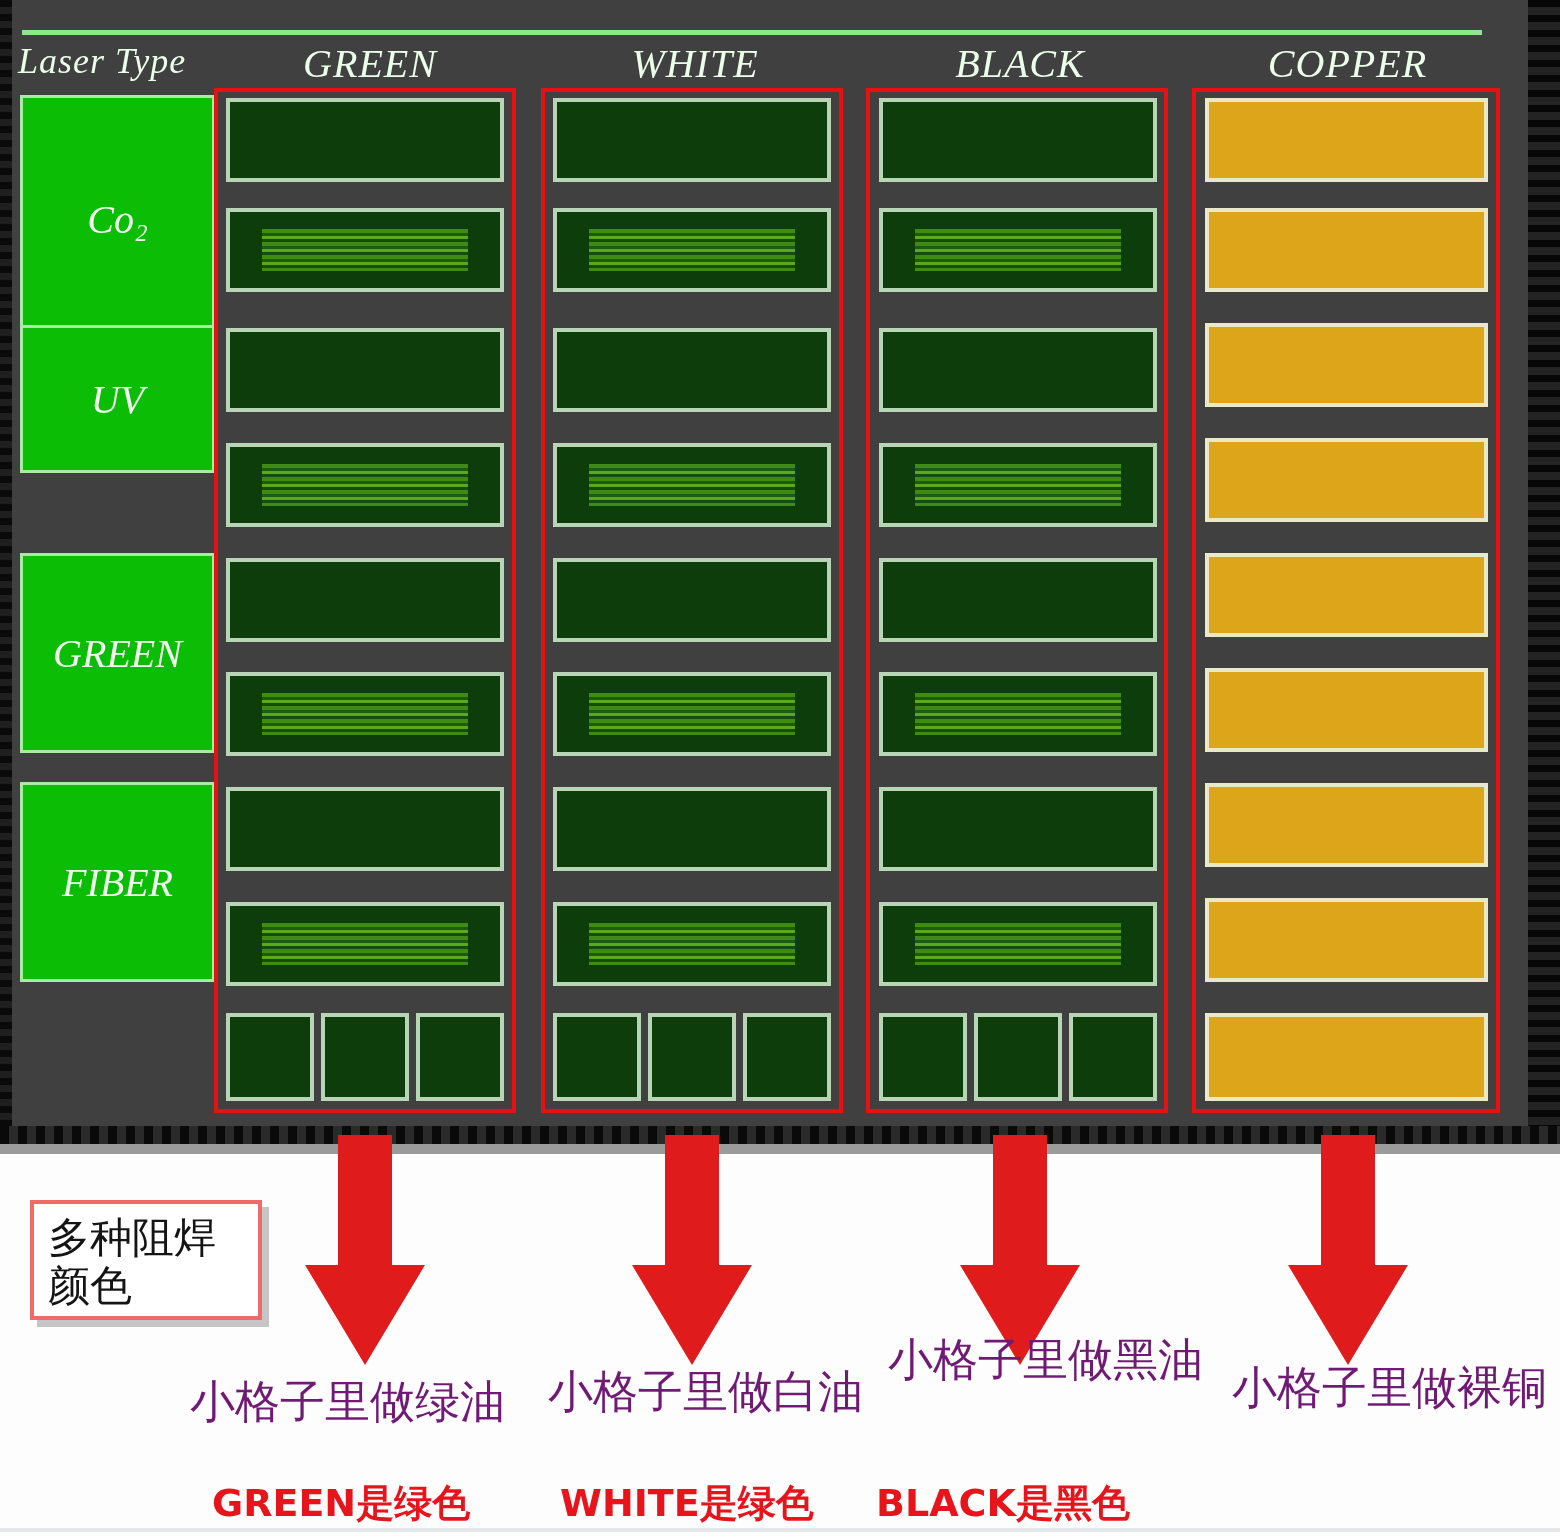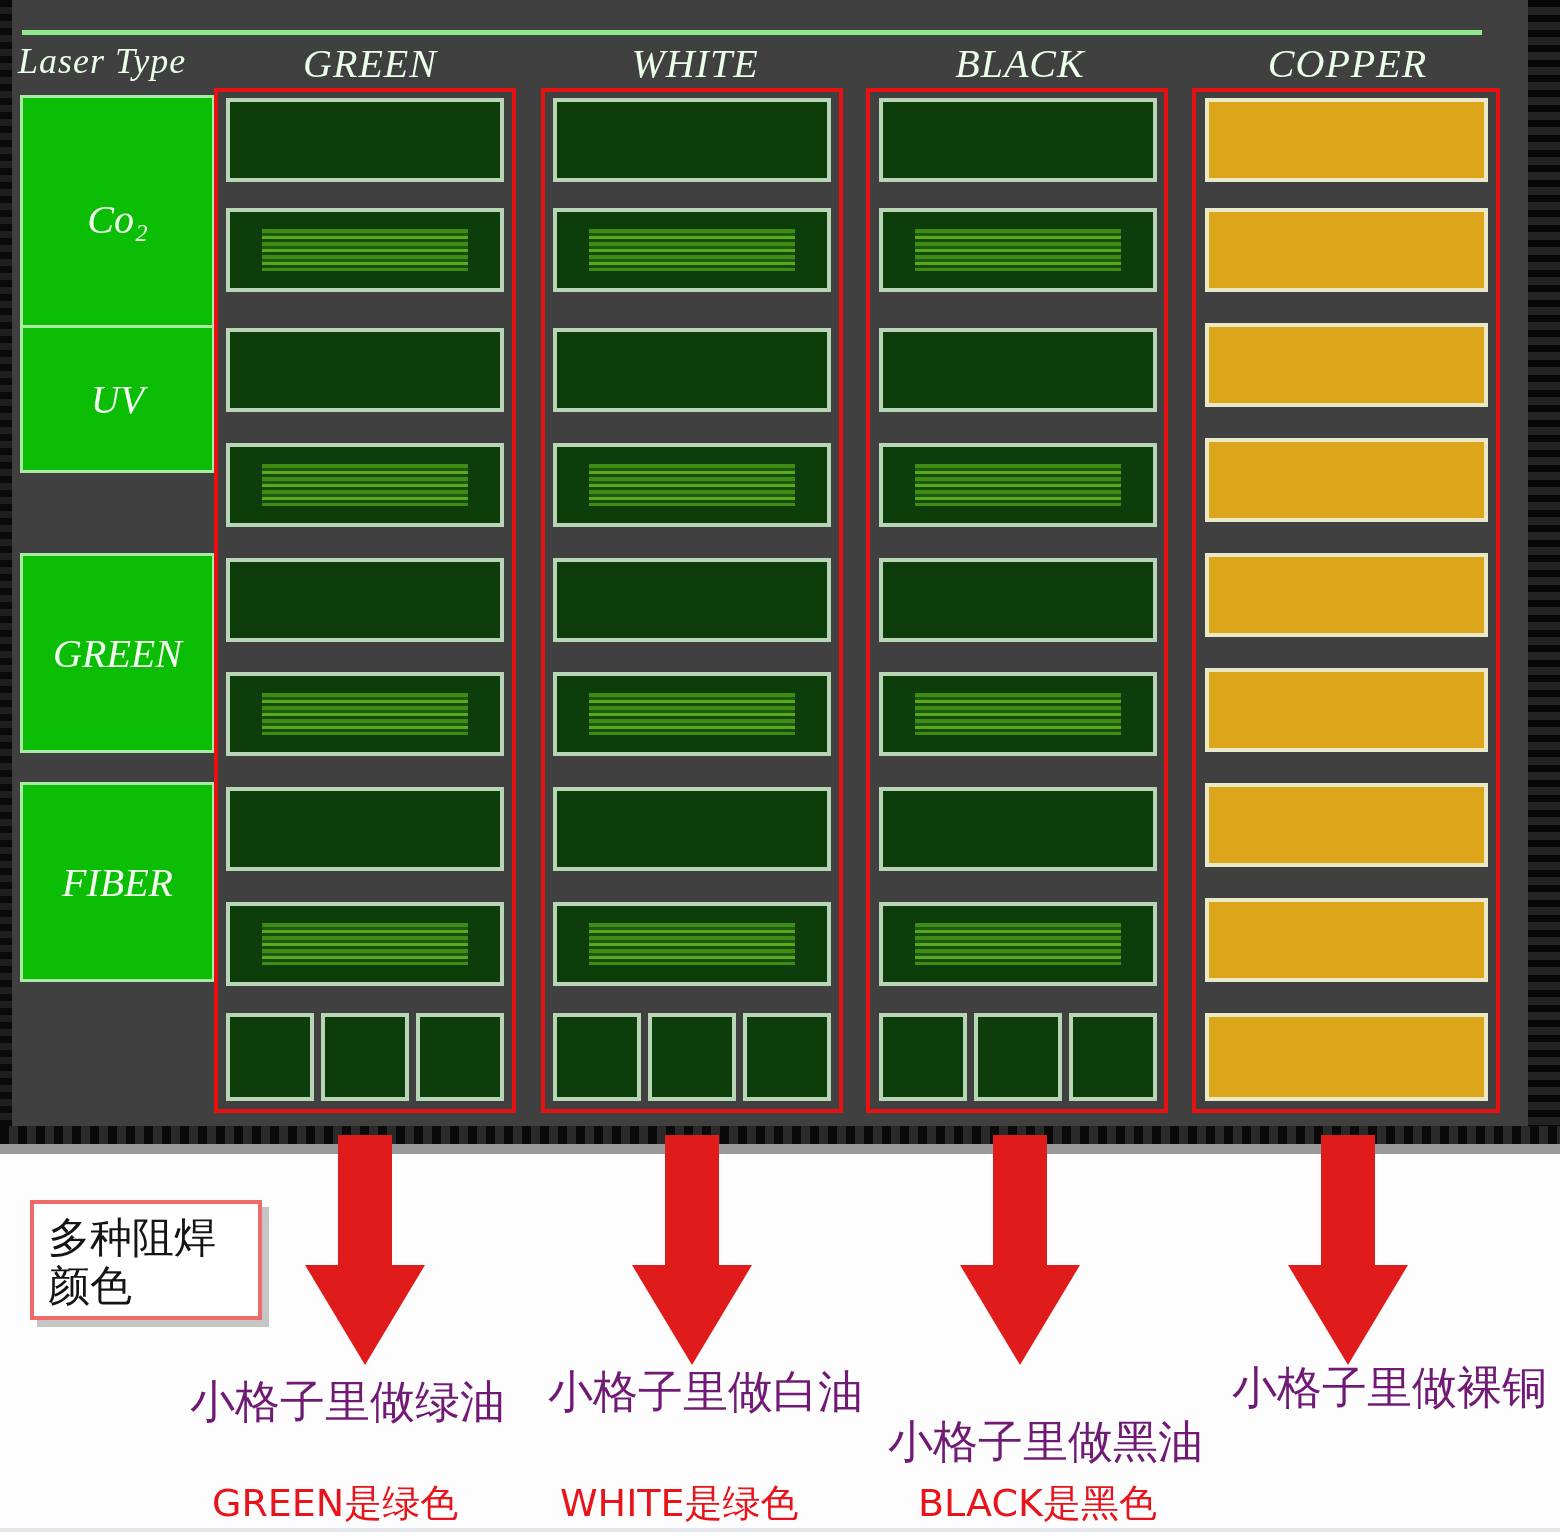--- a/index.html
+++ b/index.html
@@ -52,21 +52,21 @@
   
   #legend-box{position:absolute;left:30px;top:1200px;width:232px;height:120px;
       background:#ffffff;border:4px solid #f06a6a;box-sizing:border-box;
       box-shadow:7px 7px 0 rgba(0,0,0,0.22);padding:10px 14px;
       font-family:"DejaVu Sans","Liberation Sans",sans-serif;font-size:42px;line-height:1.15;color:#141414;}
 
   
   .cap-cn{position:absolute;font-family:"DejaVu Sans","Liberation Sans",sans-serif;
       font-size:45px;color:#701a75;white-space:nowrap;}
   .cap-red{position:absolute;font-family:"DejaVu Sans","Liberation Sans",sans-serif;
-      font-size:38px;font-weight:normal;color:#e8141b;white-space:nowrap;}
+      font-size:38px;font-weight:bold;color:#e8141b;white-space:nowrap;}
 
   #footer-rule{position:absolute;left:0;top:1528px;width:1560px;height:4px;background:#e3e6ea;}
 </style>
 </head>
 <body>
 
 <div id="root">
 
   <div id="board">
 
@@ -185,19 +185,19 @@
     <div>多种阻焊</div>
     <div>颜色</div>
   </div>
 
   <div class="cap-cn" style="left:190px;top:1372px;">小格子里做绿油</div>
   <div class="cap-red" style="left:212px;top:1478px;">GREEN是绿色</div>
 
   <div class="cap-cn" style="left:548px;top:1362px;">小格子里做白油</div>
   <div class="cap-red" style="left:560px;top:1478px;">WHITE是绿色</div>
 
-  <div class="cap-cn" style="left:888px;top:1412px;">小格子里做黑油</div>
-  <div class="cap-red" style="left:918px;top:1478px;">BLACK是黑色</div>
+  <div class="cap-cn" style="left:888px;top:1330px;">小格子里做黑油</div>
+  <div class="cap-red" style="left:876px;top:1478px;">BLACK是黑色</div>
 
   <div class="cap-cn" style="left:1232px;top:1358px;">小格子里做裸铜</div>
 
   <div id="footer-rule"></div>
 </div>
 
 </body></html>

